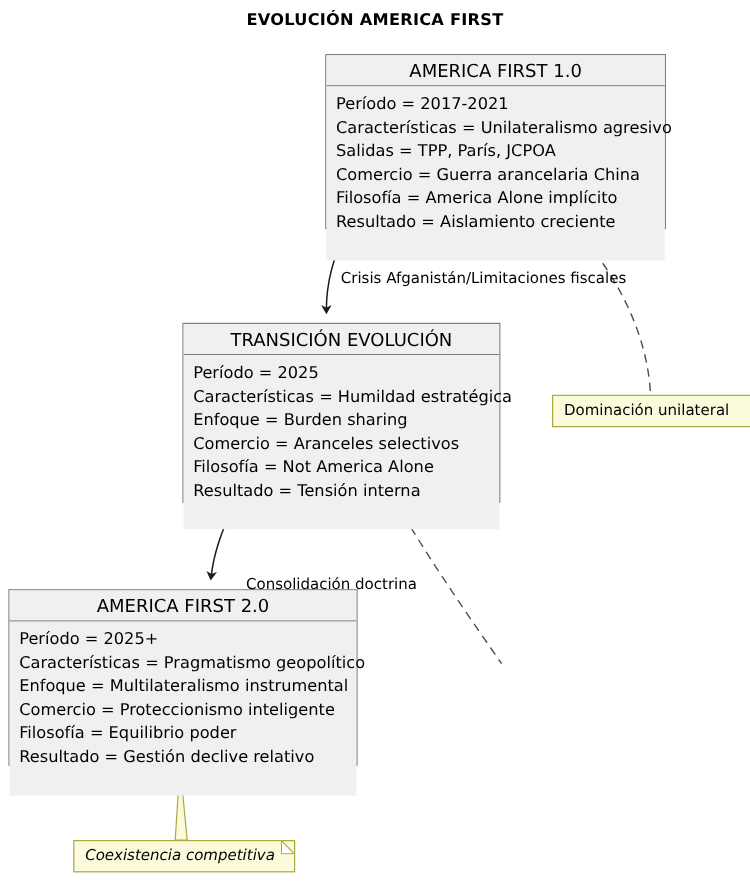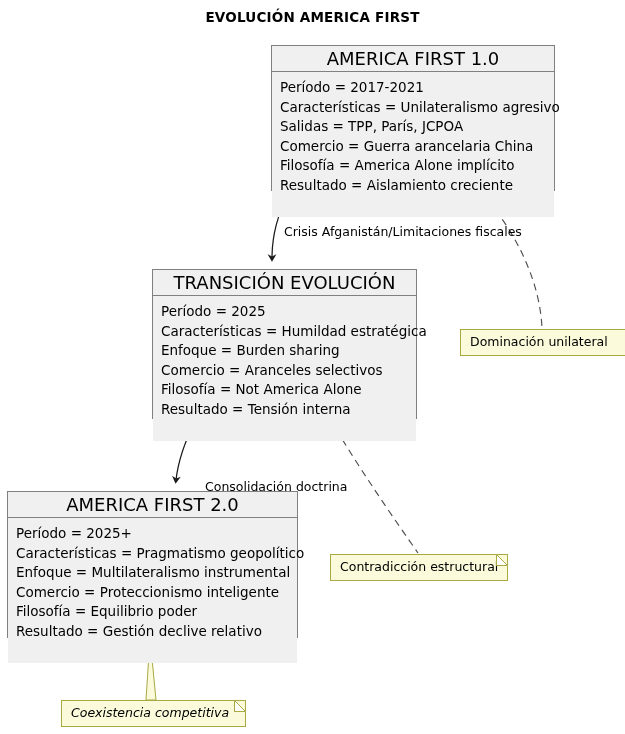--- a/index.html
+++ b/index.html
@@ -30,21 +30,21 @@
     box-sizing:border-box;
     border:1px solid #808080;
     background:#f0f0f0;
     color:#000000;
   }
   .node-title{
     box-sizing:border-box;
     height:26px;
     line-height:26px;
     text-align:center;
-    font-size:18px;
+    font-size:15px;
     border-bottom:1px solid #808080;
     background:#f0f0f0;
     white-space:nowrap;
   }
   .node-body{
     box-sizing:border-box;
     padding:6px 8px 22px 8px;
     background:#f0f0f0;
   }
   .attr{
@@ -159,27 +159,20 @@
   <div class="edge-label" style="left:205px;top:447px;margin-top:32px;">Consolidación doctrina</div>
 
   <div class="note" style="left:460px;top:329px;width:184px;height:27px;">
     <span>Dominación unilateral</span>
     <span class="fold"></span>
     <svg class="fold-line" viewBox="0 0 12 12">
       <path d="M0.5,0.5 L11.5,11.5" stroke="#a9a943" stroke-width="1" fill="none"></path>
     </svg>
   </div>
 
-  <div class="note" style="left:330px;top:554px;width:178px;height:27px;">
-    <span>Contradicción estructural</span>
-    <span class="fold"></span>
-    <svg class="fold-line" viewBox="0 0 12 12">
-      <path d="M0.5,0.5 L11.5,11.5" stroke="#a9a943" stroke-width="1" fill="none"></path>
-    </svg>
-  </div>
 
   <div class="note" style="left:61px;top:700px;width:185px;height:27px;font-style:italic;">
     <span>Coexistencia competitiva</span>
     <span class="fold"></span>
     <svg class="fold-line" viewBox="0 0 12 12">
       <path d="M0.5,0.5 L11.5,11.5" stroke="#a9a943" stroke-width="1" fill="none"></path>
     </svg>
   </div>
 
 </div>

